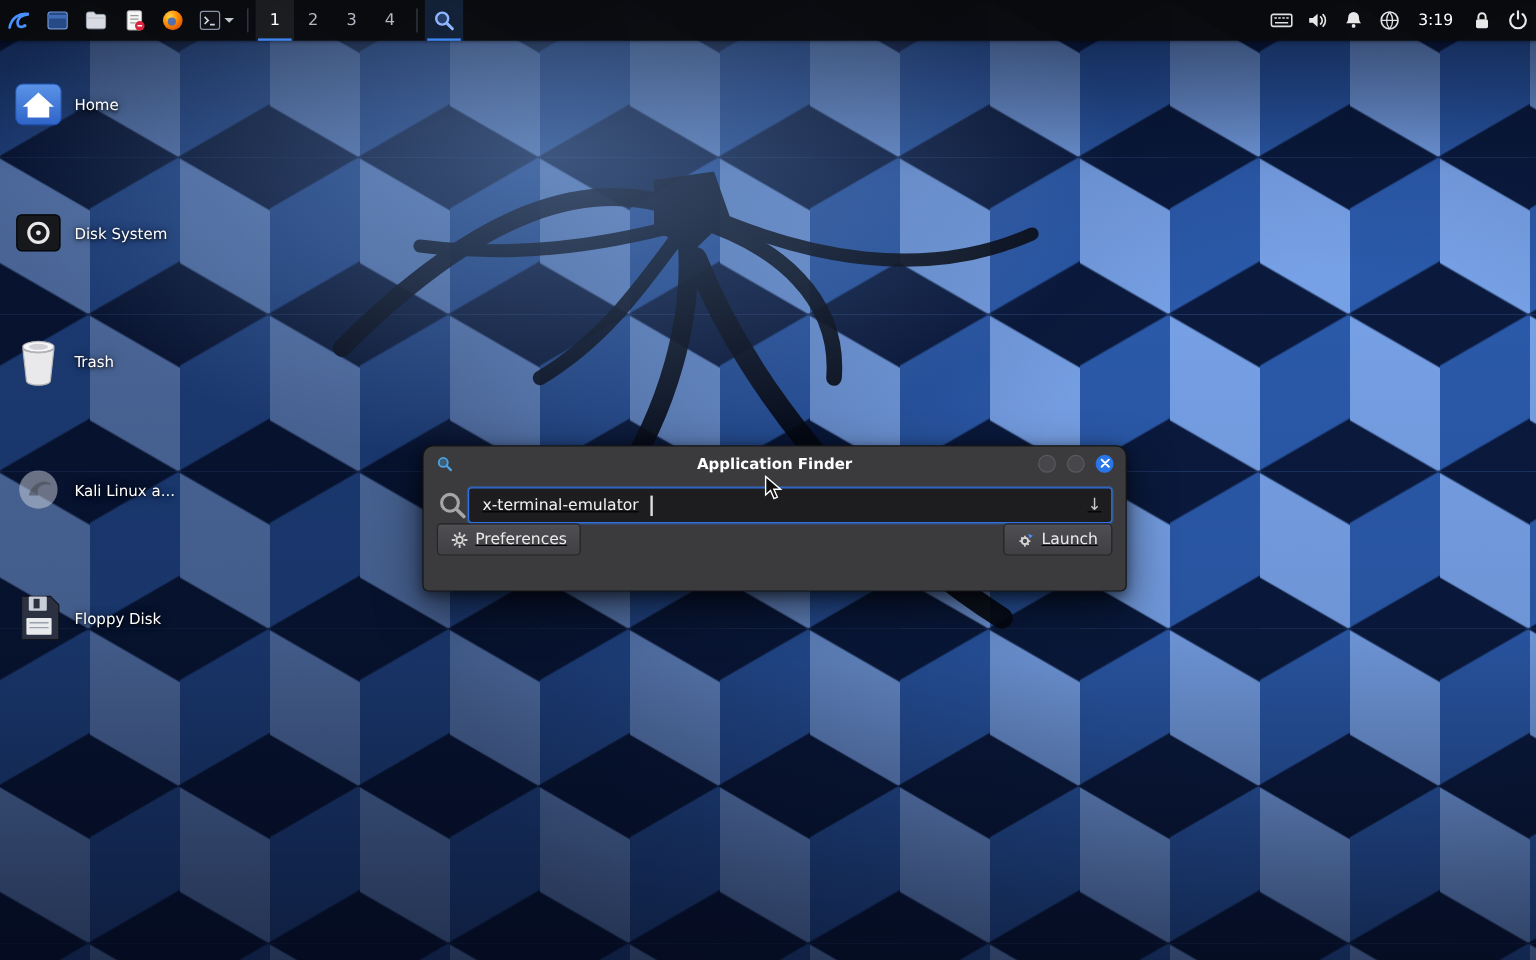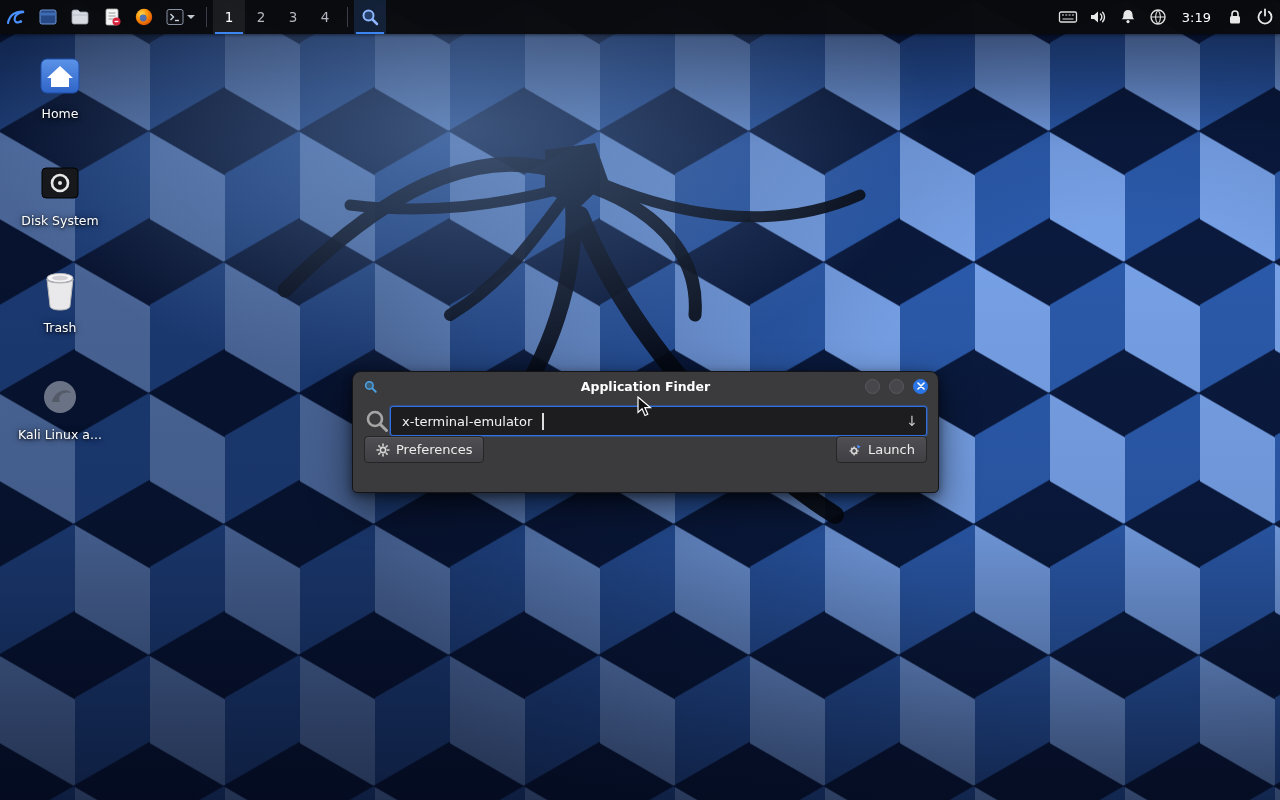--- a/index.html
+++ b/index.html
@@ -45,29 +45,29 @@
     display:flex; align-items:center; justify-content:center; cursor:pointer; }
   .tray-btn { width:30px; height:34px; display:flex; align-items:center; justify-content:center;
     background:none; border:none; cursor:pointer; }
   .clock-btn { color:#ffffff; font-size:13px; padding:0 9px; height:34px; background:none; border:none;
     font-family:inherit; cursor:pointer; }
   .chev { width:0; height:0; border:4px solid transparent; border-top-color:#c0c6d0; margin-top:4px; }
 
   
   .desk-icons { position:absolute; left:8px; top:52px; width:104px; display:flex; flex-direction:column;
     gap:37px; z-index:10; }
-  .desk-cell { width:104px; height:70px; display:flex; flex-direction:column; align-items:center; gap:6px;
+  .desk-cell { width:104px; height:70px; display:flex; flex-direction:row; align-items:center; gap:6px;
     cursor:pointer; }
   .desk-label { color:#ffffff; font-size:12.5px; white-space:nowrap;
     text-shadow:0 1px 3px rgba(0,0,0,0.95), 0 0 7px rgba(0,0,0,0.6); }
 
   
   .dialog { position:absolute; left:352px; top:371px; width:587px; height:122px; background:#3b3b3d;
     border:1px solid #141417; border-radius:9px 9px 5px 5px; z-index:60;
-    box-shadow:0 14px 36px rgba(0,0,0,0.55), 0 3px 10px rgba(0,0,0,0.45); }
+    box-shadow:0 14px 36px rgba(0,0,0,0.55), 0 3px 10px rgba(0,0,0,0.45);text-decoration:underline; }
   .titlebar { height:28px; display:flex; align-items:center; padding:0 10px; position:relative;
     cursor:default; }
   .dlg-title { position:absolute; left:0; right:0; text-align:center; font-size:12.5px; font-weight:bold;
     color:#ffffff; pointer-events:none; }
   .title-icon { position:relative; z-index:2; display:flex; }
   .winbtns { margin-left:auto; display:flex; gap:9px; position:relative; z-index:2; }
   .wbtn { width:15px; height:15px; border-radius:50%; border:1px solid #5a5a5e; background:#47474b;
     padding:0; cursor:pointer; display:flex; align-items:center; justify-content:center; }
   .wbtn.close { background:#2a76e8; border-color:#2a76e8; }
   .search-row { display:flex; align-items:center; padding:0 11px; margin-top:6px; }
@@ -271,20 +271,32 @@
     </div>
     <div class="desk-cell">
       <span style="display:flex">
         <svg width="48" height="48" viewBox="0 0 48 48">
           <circle cx="24" cy="24" r="16" fill="rgba(205,210,220,0.5)"></circle>
           <path d="M16 29 C18 18 31 14 35 20 C28 18 21 22 24 29 Z" fill="rgba(70,75,85,0.6)"></path>
         </svg>
       </span>
       <span class="desk-label">Kali Linux a...</span>
     </div>
+    <div class="desk-cell">
+      <span style="display:flex">
+        <svg width="48" height="48" viewBox="0 0 48 48">
+          <path d="M10 6 H34 L41 13 V42 H10 Z" fill="#2b3140" stroke="#11141c"></path>
+          <rect x="16" y="6" width="15" height="12" rx="1" fill="#c9cfd8"></rect>
+          <rect x="20" y="8" width="5" height="8" fill="#2b3140"></rect>
+          <rect x="14" y="24" width="21" height="14" rx="1" fill="#e8eaee"></rect>
+          <path d="M16.5 28 h16 M16.5 32 h16" stroke="#9aa0aa" stroke-width="1.2"></path>
+        </svg>
+      </span>
+      <span class="desk-label">Floppy Disk</span>
+    </div>
   </div>
 
   <div class="dialog">
     <div class="titlebar">
       <span class="title-icon">
         <svg width="15" height="15" viewBox="0 0 20 20">
           <circle cx="8.5" cy="8.5" r="5" fill="rgba(70,160,220,0.35)" stroke="#4aa3e8" stroke-width="2"></circle>
           <path d="M12.5 12.5 L17 17" stroke="#4aa3e8" stroke-width="2.5" stroke-linecap="round"></path>
         </svg>
       </span>

